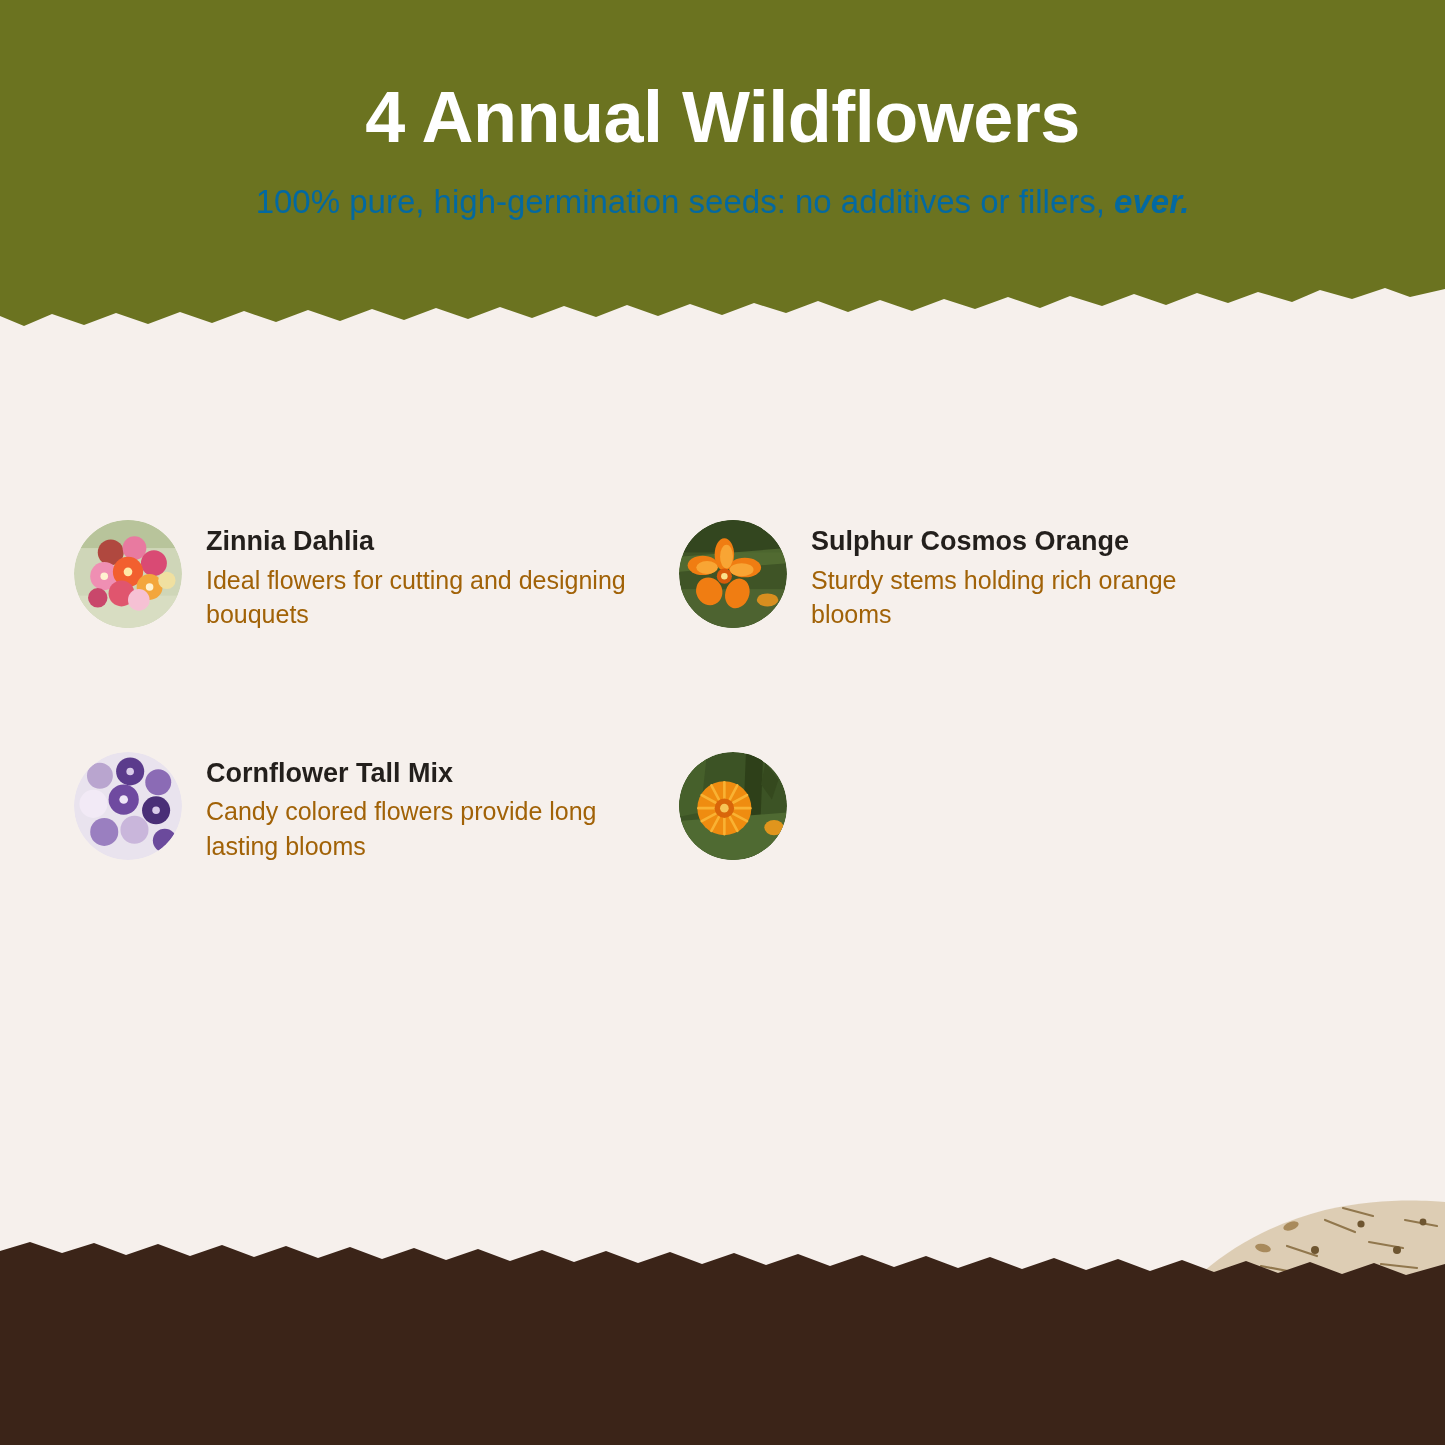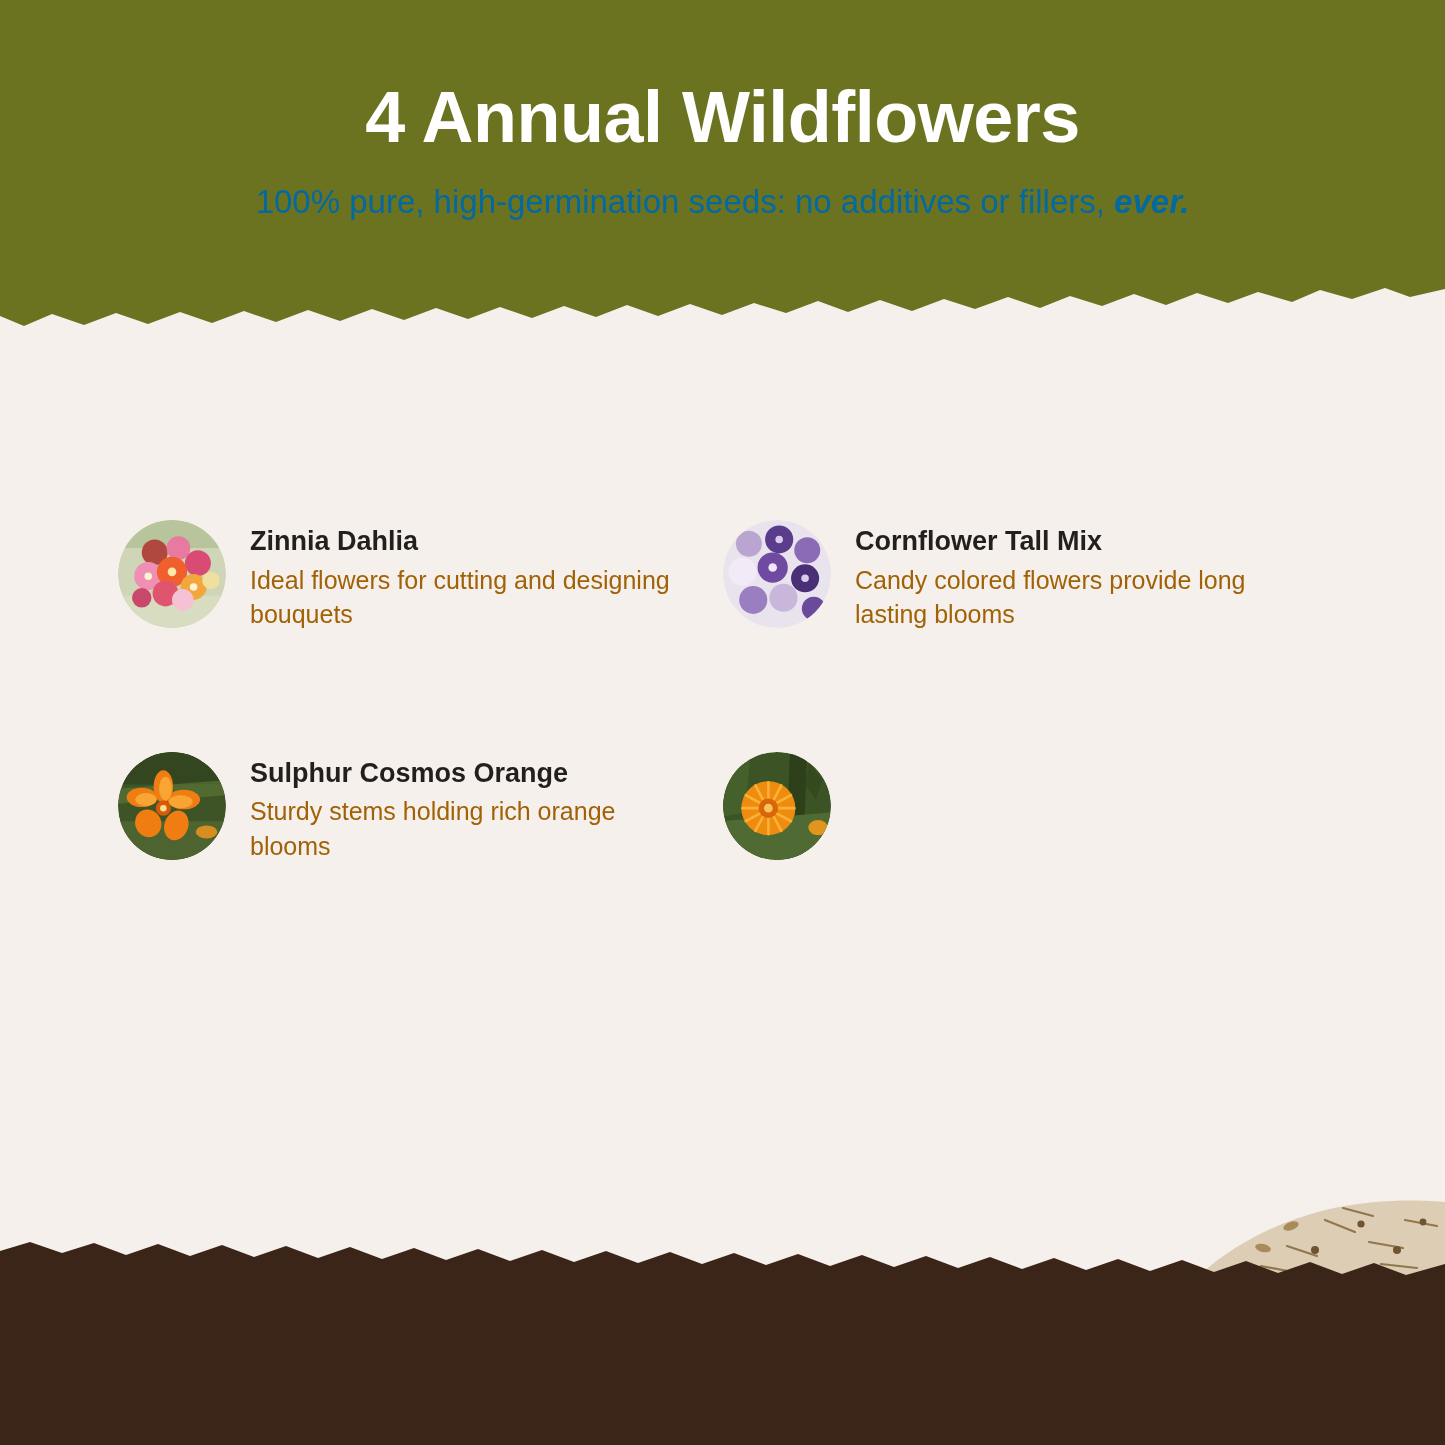--- a/index.html
+++ b/index.html
@@ -65,21 +65,21 @@
   #features {
     position: absolute;
     top: 520px;
     left: 0;
     width: 1445px;
     display: grid;
     grid-template-columns: 605px 605px;
     grid-template-rows: auto auto;
     column-gap: 0px;
     row-gap: 120px;
-    padding-left: 118px;
+    padding-left: 74px;
   }
   .feature {
     display: flex;
     align-items: flex-start;
     gap: 24px;
   }
   .thumb {
     width: 108px;
     height: 108px;
     border-radius: 50%;
@@ -148,51 +148,20 @@
           <circle cx="86" cy="56" r="8" fill="#f0e0a0"></circle>
           <circle cx="50" cy="48" r="4" fill="#ffe9a8"></circle>
           <circle cx="28" cy="52" r="3.5" fill="#fff2d0"></circle>
           <circle cx="70" cy="62" r="3.5" fill="#fff2d0"></circle>
         </g>
       </svg>
     </div>
     <div class="ftext">
       <div class="ftitle">Zinnia Dahlia</div>
       <div class="fdesc">Ideal flowers for cutting and designing bouquets</div>
-    </div>
-  </div>
-
-  <div class="feature">
-    <div class="thumb">
-      <svg viewBox="0 0 100 100">
-        <defs>
-          <clipPath id="c2">
-              <circle cx="50" cy="50" r="50"></circle>
-            </clipPath>
-        </defs>
-        <g clip-path="url(#c2)">
-          <rect width="100" height="100" fill="#e9e3ee"></rect>
-          <circle cx="24" cy="22" r="12" fill="#b9a5cf"></circle>
-          <circle cx="52" cy="18" r="13" fill="#5b3b8c"></circle>
-          <circle cx="78" cy="28" r="12" fill="#8b6bb5"></circle>
-          <circle cx="18" cy="48" r="13" fill="#f2eaf6"></circle>
-          <circle cx="46" cy="44" r="14" fill="#6f4aa0"></circle>
-          <circle cx="76" cy="54" r="13" fill="#4a2f77"></circle>
-          <circle cx="28" cy="74" r="13" fill="#9a7fc0"></circle>
-          <circle cx="56" cy="72" r="13" fill="#c9b6db"></circle>
-          <circle cx="84" cy="82" r="11" fill="#6b4a9c"></circle>
-          <circle cx="46" cy="44" r="4" fill="#efe6f7"></circle>
-          <circle cx="52" cy="18" r="3.5" fill="#d9cbe9"></circle>
-          <circle cx="76" cy="54" r="3.5" fill="#d9cbe9"></circle>
-        </g>
-      </svg>
-    </div>
-    <div class="ftext">
-      <div class="ftitle">Cornflower Tall Mix</div>
-      <div class="fdesc">Candy colored flowers provide long lasting blooms</div>
     </div>
   </div>
 
   <div class="feature">
     <div class="thumb">
       <svg viewBox="0 0 100 100">
         <defs>
           <clipPath id="c3">
               <circle cx="50" cy="50" r="50"></circle>
             </clipPath>
@@ -218,20 +187,51 @@
             <circle cx="0" cy="0" r="7" fill="#d8590a"></circle>
             <circle cx="0" cy="0" r="3" fill="#fbe08a"></circle>
           </g>
           <ellipse cx="82" cy="74" rx="10" ry="6" fill="#f0951c" opacity="0.85"></ellipse>
         </g>
       </svg>
     </div>
     <div class="ftext">
       <div class="ftitle">Sulphur Cosmos Orange</div>
       <div class="fdesc">Sturdy stems holding rich orange blooms</div>
+    </div>
+  </div>
+
+  <div class="feature">
+    <div class="thumb">
+      <svg viewBox="0 0 100 100">
+        <defs>
+          <clipPath id="c2">
+              <circle cx="50" cy="50" r="50"></circle>
+            </clipPath>
+        </defs>
+        <g clip-path="url(#c2)">
+          <rect width="100" height="100" fill="#e9e3ee"></rect>
+          <circle cx="24" cy="22" r="12" fill="#b9a5cf"></circle>
+          <circle cx="52" cy="18" r="13" fill="#5b3b8c"></circle>
+          <circle cx="78" cy="28" r="12" fill="#8b6bb5"></circle>
+          <circle cx="18" cy="48" r="13" fill="#f2eaf6"></circle>
+          <circle cx="46" cy="44" r="14" fill="#6f4aa0"></circle>
+          <circle cx="76" cy="54" r="13" fill="#4a2f77"></circle>
+          <circle cx="28" cy="74" r="13" fill="#9a7fc0"></circle>
+          <circle cx="56" cy="72" r="13" fill="#c9b6db"></circle>
+          <circle cx="84" cy="82" r="11" fill="#6b4a9c"></circle>
+          <circle cx="46" cy="44" r="4" fill="#efe6f7"></circle>
+          <circle cx="52" cy="18" r="3.5" fill="#d9cbe9"></circle>
+          <circle cx="76" cy="54" r="3.5" fill="#d9cbe9"></circle>
+        </g>
+      </svg>
+    </div>
+    <div class="ftext">
+      <div class="ftitle">Cornflower Tall Mix</div>
+      <div class="fdesc">Candy colored flowers provide long lasting blooms</div>
     </div>
   </div>
 
   <div class="feature">
     <div class="thumb">
       <svg viewBox="0 0 100 100">
         <defs>
           <clipPath id="c4">
               <circle cx="50" cy="50" r="50"></circle>
             </clipPath>

